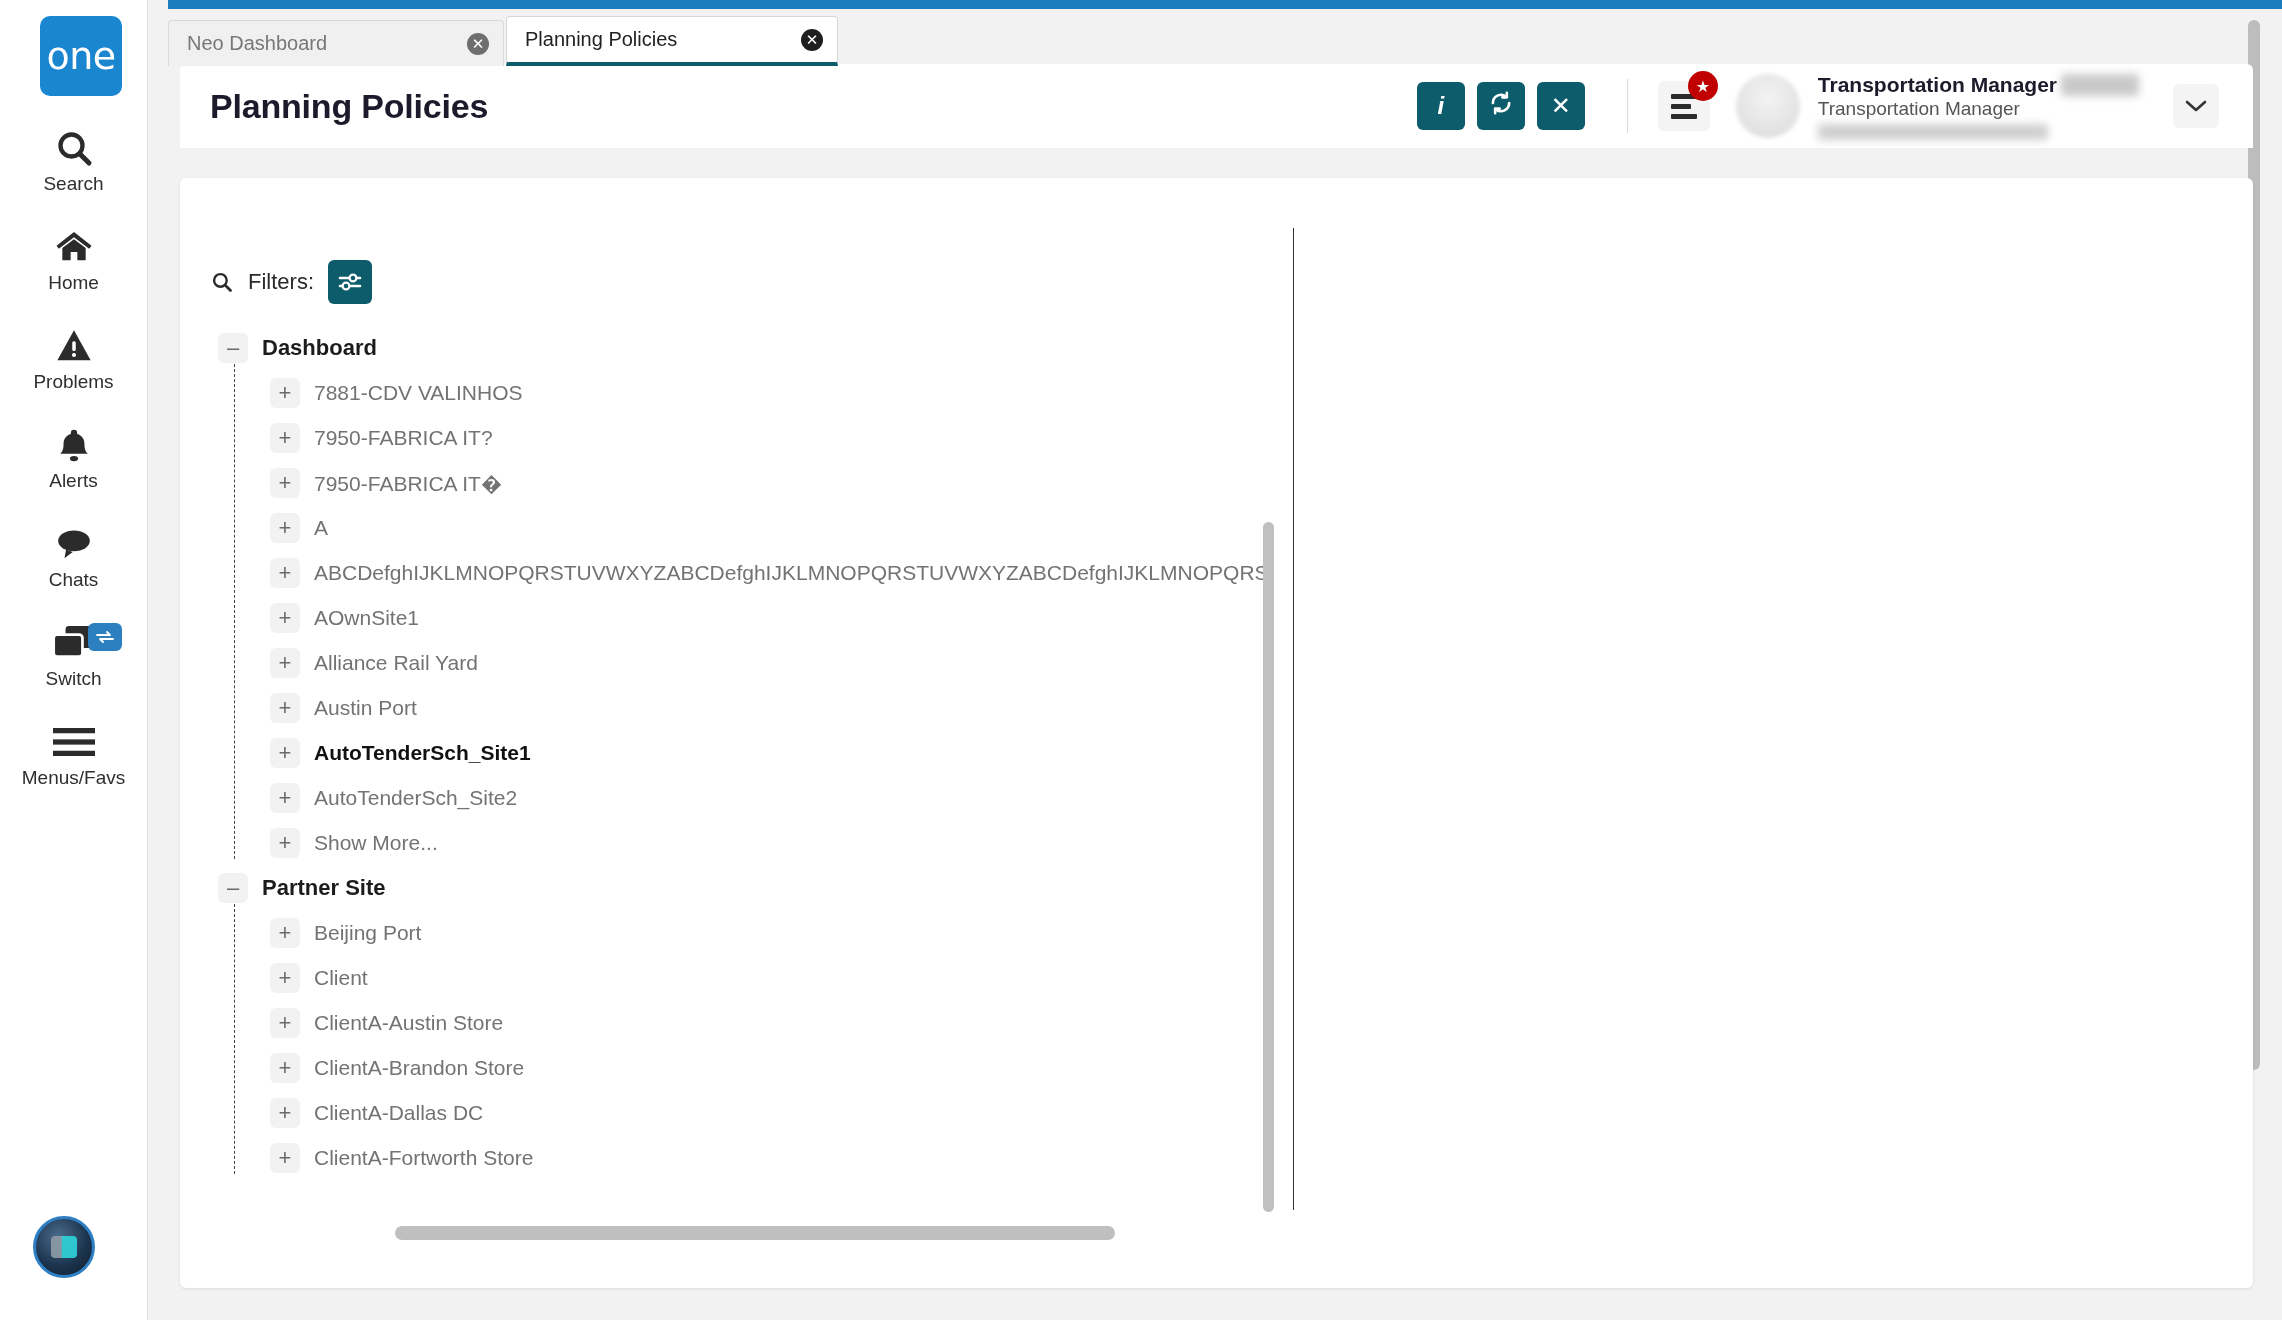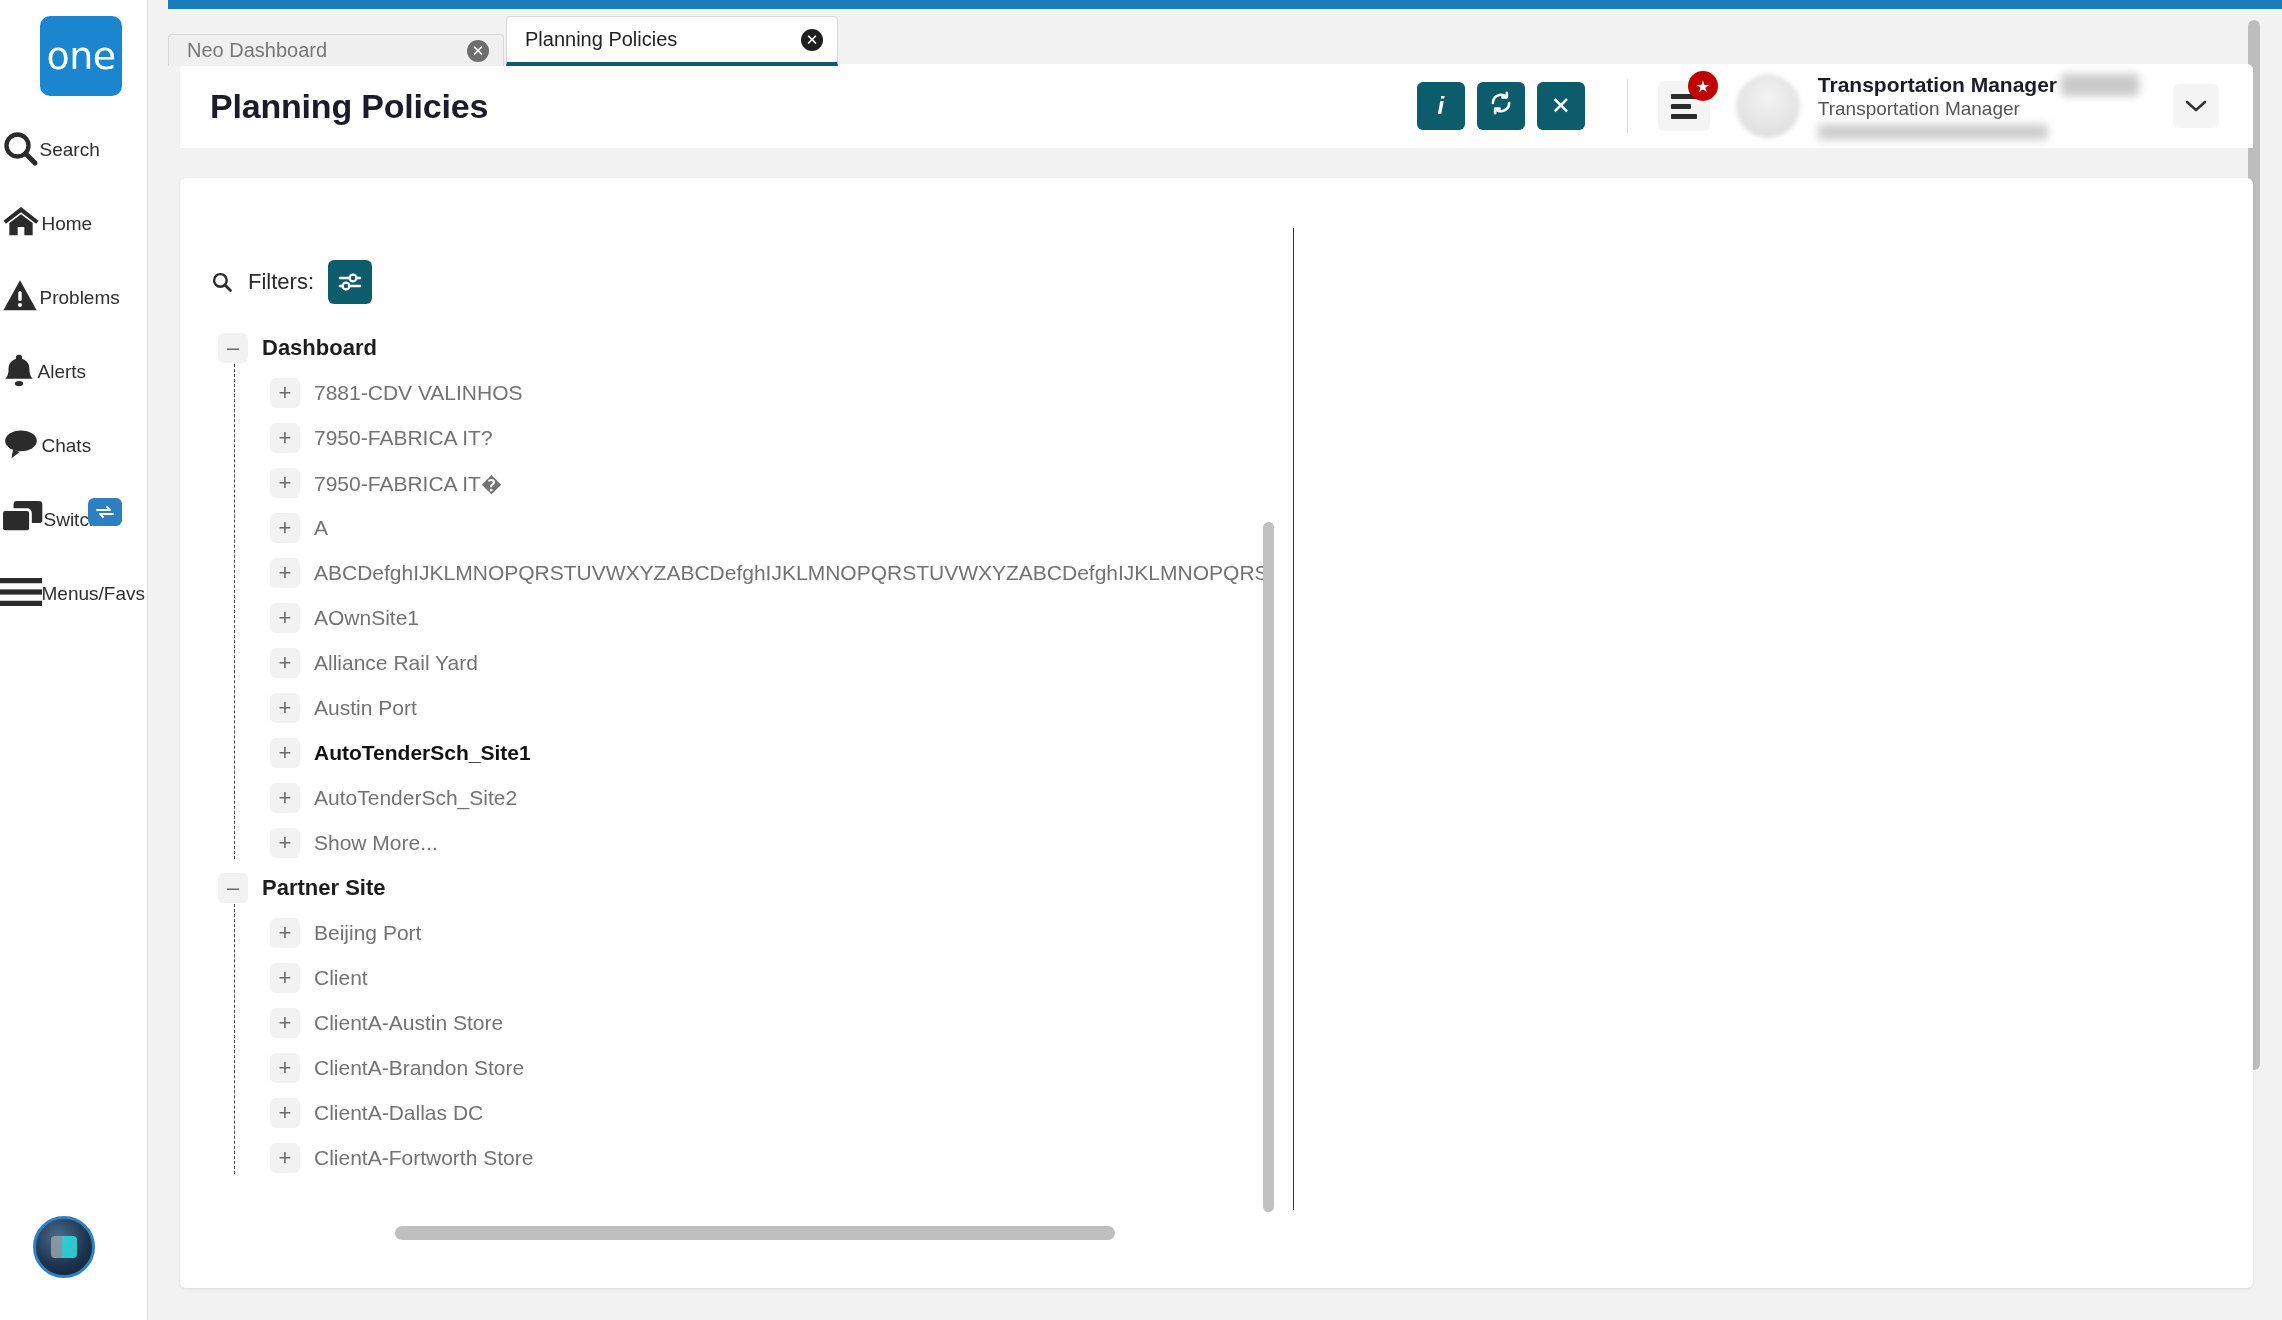--- a/index.html
+++ b/index.html
@@ -25,21 +25,21 @@
     background: #1b86d0;
     border-radius: 10px;
     display: flex; align-items: center; justify-content: center; margin-left: 15px;
   }
   #brand-logo span {
     color: #fff; font-size: 38px; font-weight: 400;
     letter-spacing: -0.5px; font-family: "DejaVu Sans", sans-serif;
   }
   .nav-item {
     margin-top: 30px; width: 148px;
-    display: flex; align-items: center;
+    display: flex; flex-direction: column; align-items: center;
     cursor: pointer; position: relative;
   }
   .nav-item .nav-glyph {
     height: 44px; display:flex; align-items: center; justify-content: center;
     color: #2b2b2b;
   }
   .nav-item .nav-label {
     font-size: 19px; color: #2f2f2f; margin-top: 3px;
   }
   #switch-badge {
@@ -67,21 +67,21 @@
     position: absolute; left: 168px; top: 0; width: 2114px; height: 9px;
     background: #1b7bbd; z-index: 5;
   }
 
   
   #tab-bar {
     position: absolute; left: 168px; top: 20px; height: 46px;
     display: flex; align-items: flex-end; z-index: 20;
   }
   .app-tab {
-    height: 32px; min-width: 220px;
+    height: 46px; min-width: 220px;
     display: flex; align-items: center; justify-content: space-between;
     padding: 0 14px 0 18px;
     border: 1px solid #d8d8d8; border-bottom: none;
     border-radius: 4px 4px 0 0;
     font-size: 20px; cursor: pointer; margin-right: 2px;
   }
   .app-tab.inactive { background: #f0f0f0; color: #777; width: 336px; }
   .app-tab.active {
     background: #ffffff; color: #222; width: 332px;
     border-bottom: 4px solid #0d5c6b; height: 50px;

